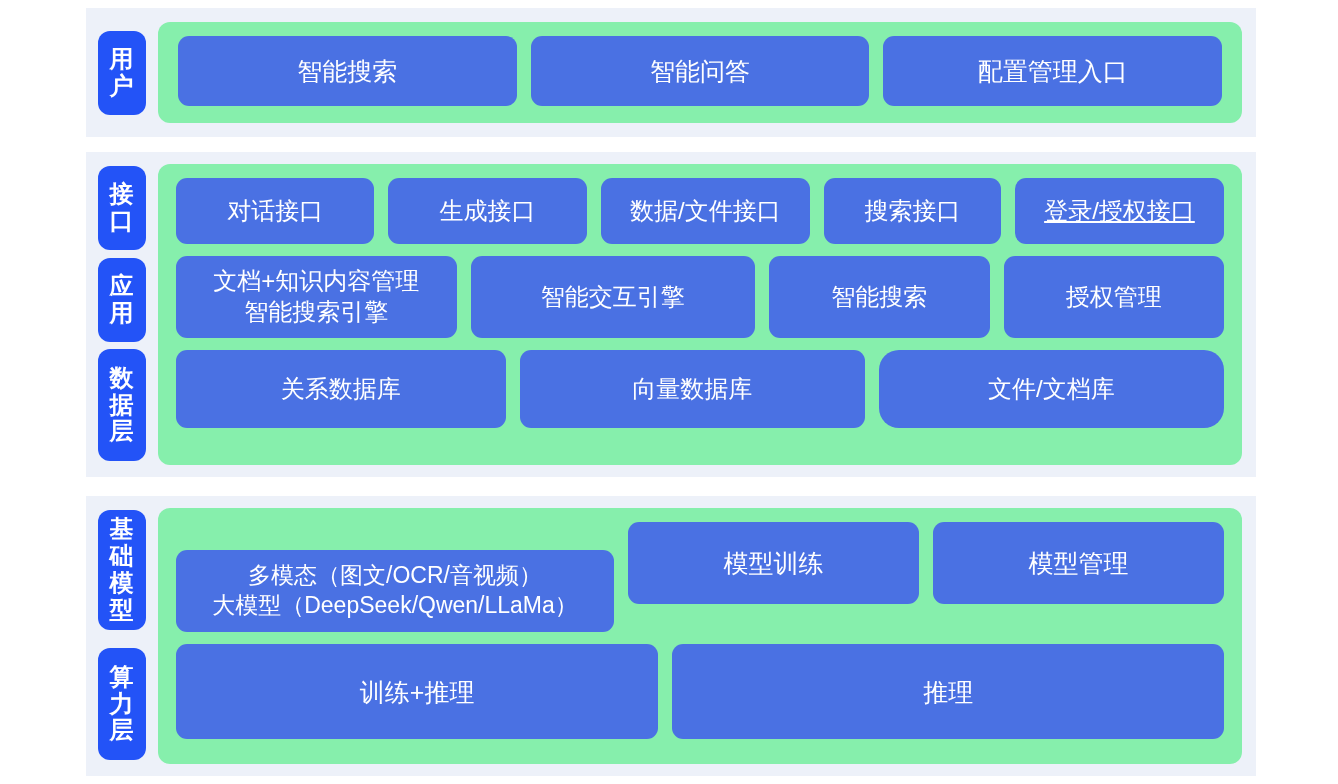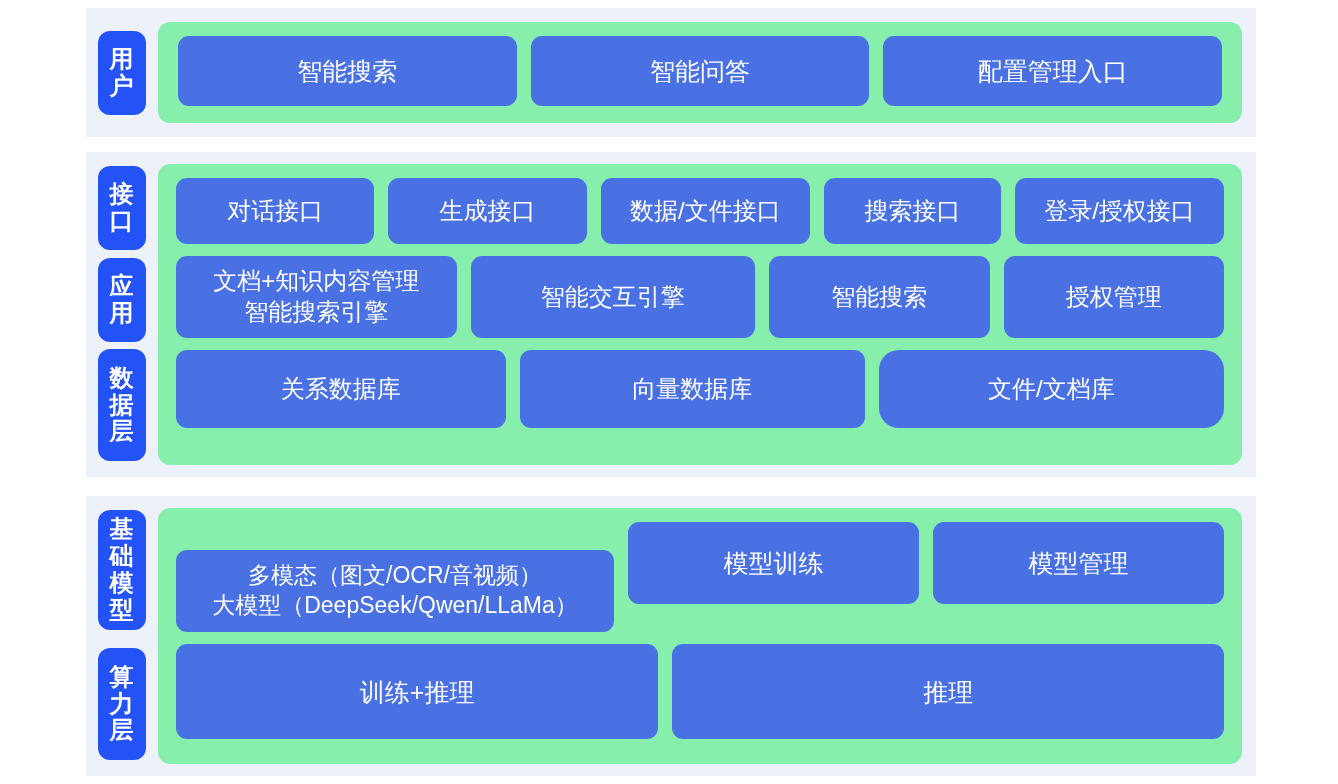--- a/index.html
+++ b/index.html
@@ -173,21 +173,21 @@
         <span>层</span>
       </div>
     </div>
     <div class="band-card">
 
       <div class="row r1">
         <div class="node" style="flex:1 1 0;">对话接口</div>
         <div class="node" style="flex:1 1 0;">生成接口</div>
         <div class="node" style="flex:1.06 1 0;">数据/文件接口</div>
         <div class="node" style="flex:0.88 1 0;">搜索接口</div>
-        <div class="node" style="flex:1.06 1 0;">登录/授权接口</div>
+        <div class="node" style="flex:1.06 1 0;text-decoration:underline;">登录/授权接口</div>
       </div>
 
       <div class="row r2">
         <div class="node" style="flex:1.30 1 0;">文档+知识内容管理
 智能搜索引擎</div>
         <div class="node" style="flex:1.32 1 0;">智能交互引擎</div>
         <div class="node" style="flex:1.00 1 0;">智能搜索</div>
         <div class="node" style="flex:1.00 1 0;">授权管理</div>
       </div>
 

